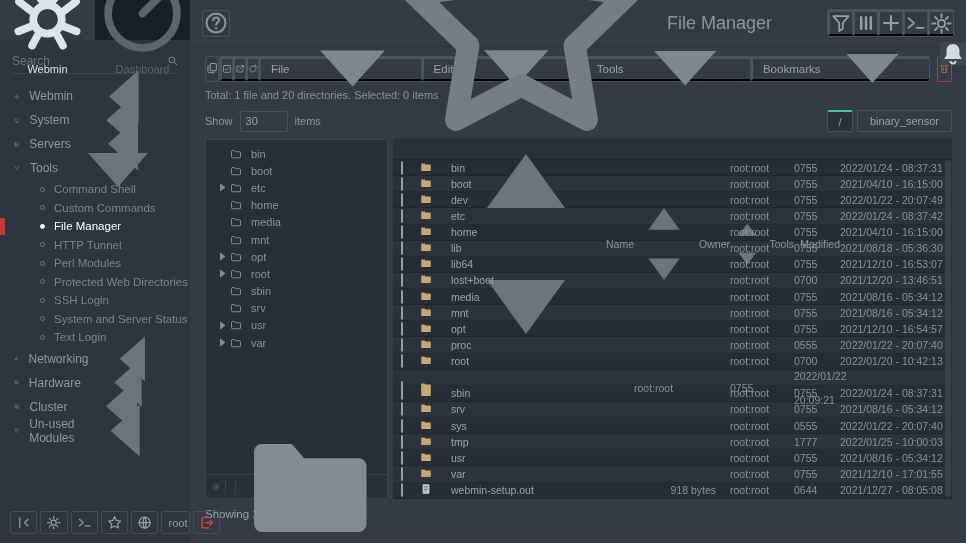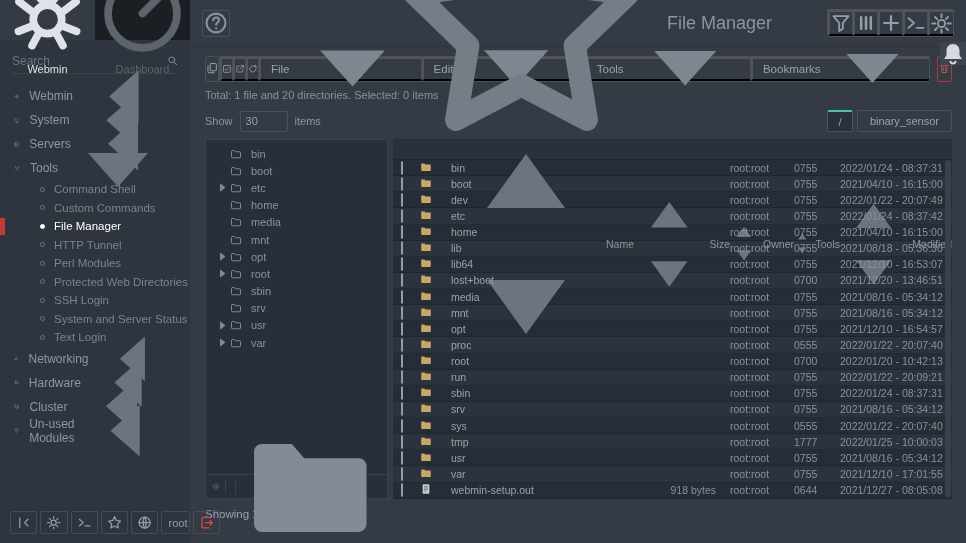--- a/index.html
+++ b/index.html
@@ -677,28 +677,20 @@
             <div></div>
             <div></div>
             <div class="hcell">
                 <span class="sorti" style="display: inline-flex;">
                   <svg viewBox="0 0 10 14" style="width: 100%; height: 100%; display: block;">
                     <path d="M5 1l2.6 3.6H2.4zM5 13l2.6-3.6H2.4z" fill="currentColor"></path>
                   </svg>
                 </span>
                 <span>Name</span>
               </div>
-            <div class="hcell" style="justify-content:flex-start">
-                <span class="sorti" style="display: inline-flex;">
-                  <svg viewBox="0 0 10 14" style="width: 100%; height: 100%; display: block;">
-                    <path d="M5 1l2.6 3.6H2.4zM5 13l2.6-3.6H2.4z" fill="currentColor"></path>
-                  </svg>
-                </span>
-                <span>Size</span>
-              </div>
             <div class="hcell">
                 <span class="sorti" style="display: inline-flex;">
                   <svg viewBox="0 0 10 14" style="width: 100%; height: 100%; display: block;">
                     <path d="M5 1l2.6 3.6H2.4zM5 13l2.6-3.6H2.4z" fill="currentColor"></path>
                   </svg>
                 </span>
                 <span>Owner</span>
               </div>
             <div class="hcell">
                 <span class="sorti" style="display: inline-flex;">
@@ -887,21 +879,20 @@
                 <div class="cell-mode">0700</div>
                 <div class="cell-mod">2022/01/20 - 10:42:13</div>
               </div>
               <div class="frow">
                 <div><span class="cbx"></span></div>
                 <div><span class="ficon dir" style="display: inline-flex;">
                     <svg viewBox="0 0 16 16" style="width: 100%; height: 100%; display: block;">
                       <path d="M1.6 4.1c0-.5.4-.9.9-.9h3.4l1.4 1.6h6.2c.5 0 .9.4.9.9v6.6c0 .5-.4.9-.9.9H2.5a.9.9 0 0 1-.9-.9z" fill="currentColor"></path>
                     </svg>
                   </span></div>
-                <div class="cell-name">run</div>
                 <div class="cell-size"></div>
                 <div class="cell-owner">root:root</div>
                 <div class="cell-mode">0755</div>
                 <div class="cell-mod">2022/01/22 - 20:09:21</div>
               </div>
               <div class="frow">
                 <div><span class="cbx"></span></div>
                 <div><span class="ficon dir" style="display: inline-flex;">
                     <svg viewBox="0 0 16 16" style="width: 100%; height: 100%; display: block;">
                       <path d="M1.6 4.1c0-.5.4-.9.9-.9h3.4l1.4 1.6h6.2c.5 0 .9.4.9.9v6.6c0 .5-.4.9-.9.9H2.5a.9.9 0 0 1-.9-.9z" fill="currentColor"></path>

